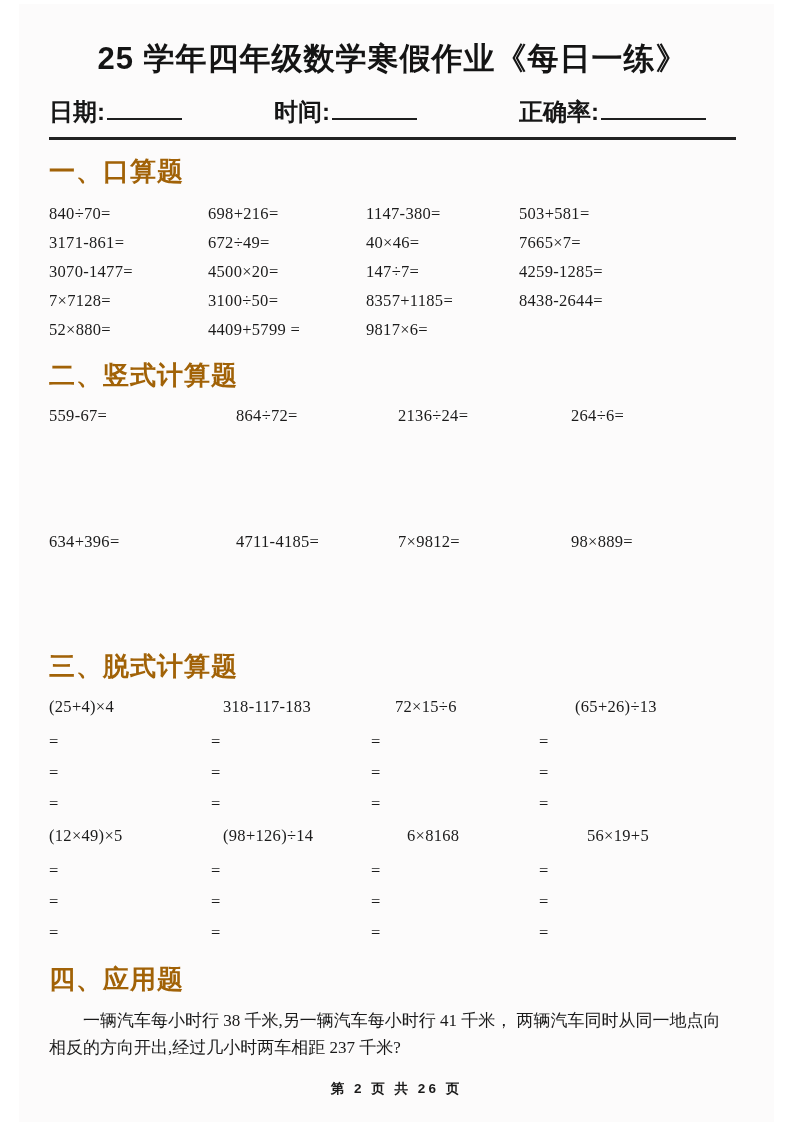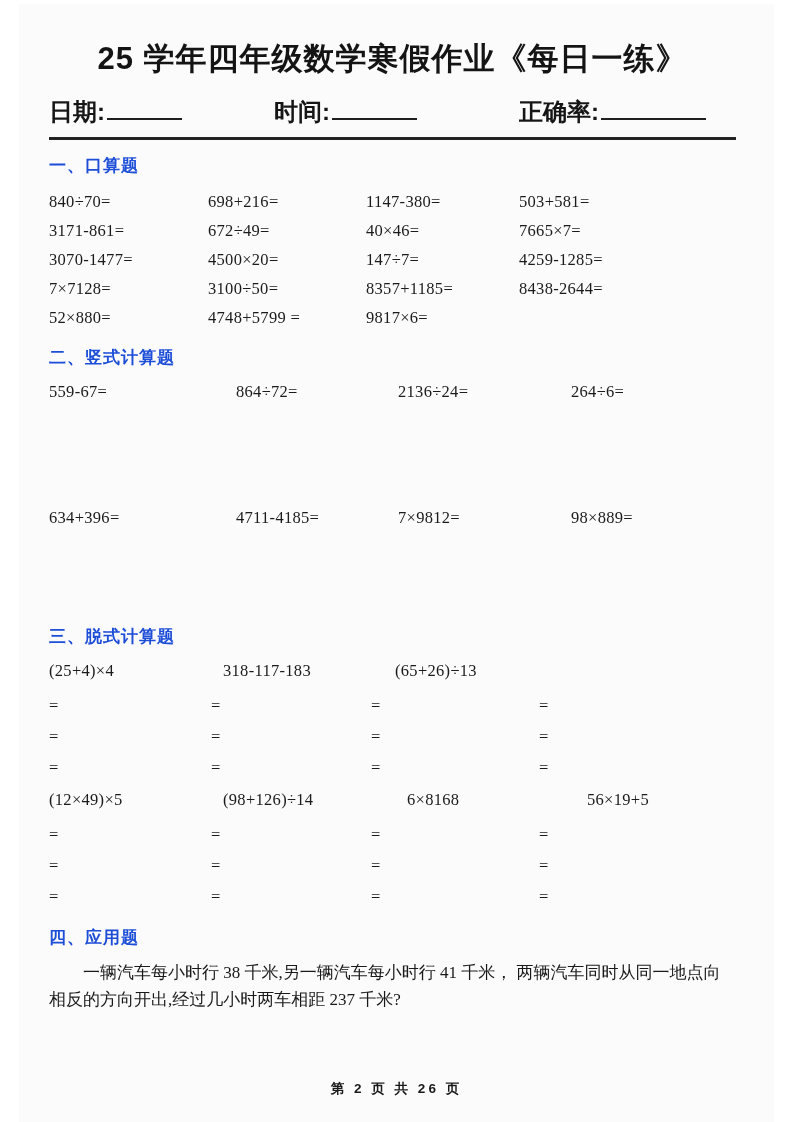--- a/index.html
+++ b/index.html
@@ -49,22 +49,22 @@
   .w85  { width: 85px; }
   .w105 { width: 105px; }
   .rule {
     border: none;
     border-top: 3px solid #222222;
     margin: 9px 0 0 0;
   }
   .sec-heading {
     font-family: Liberation Mono, monospace;
     font-weight: bold;
-    font-size: 17px;
-    color: #1d4ed8;
+    font-size: 26px;
+    color: #a16207;
     margin: 14px 0 10px 0;
     letter-spacing: 1px;
   }
   .prob-row {
     display: grid;
     font-size: 16.5px;
     letter-spacing: 0.3px;
     color: #1b1b1b;
   }
   .cols-oral   { grid-template-columns: 159px 158px 153px 1fr; line-height: 29px; }
@@ -129,21 +129,21 @@
     <span>7665×7=</span>
     <span>3070-1477=</span>
     <span>4500×20=</span>
     <span>147÷7=</span>
     <span>4259-1285=</span>
     <span>7×7128=</span>
     <span>3100÷50=</span>
     <span>8357+1185=</span>
     <span>8438-2644=</span>
     <span>52×880=</span>
-    <span>4748+5799 =</span>
+    <span>4409+5799 =</span>
     <span>9817×6=</span>
   </div>
 
   <div class="sec-heading">二、竖式计算题</div>
   <div class="prob-row cols-vert">
     <span>559-67=</span>
     <span>864÷72=</span>
     <span>2136÷24=</span>
     <span>264÷6=</span>
   </div>
@@ -155,20 +155,21 @@
     <span>98×889=</span>
   </div>
   <div class="spacer-vert2"></div>
 
   <div class="sec-heading">三、脱式计算题</div>
 
   <div class="step-block">
     <div class="prob-row cols-step step-problem-row">
       <span>(25+4)×4</span>
       <span>318-117-183</span>
+      <span>72×15÷6</span>
       <span>(65+26)÷13</span>
     </div>
     <div class="prob-row eq-row">
       <span>=</span>
       <span>=</span>
       <span>=</span>
       <span>=</span>
     </div>
     <div class="prob-row eq-row">
       <span>=</span>

